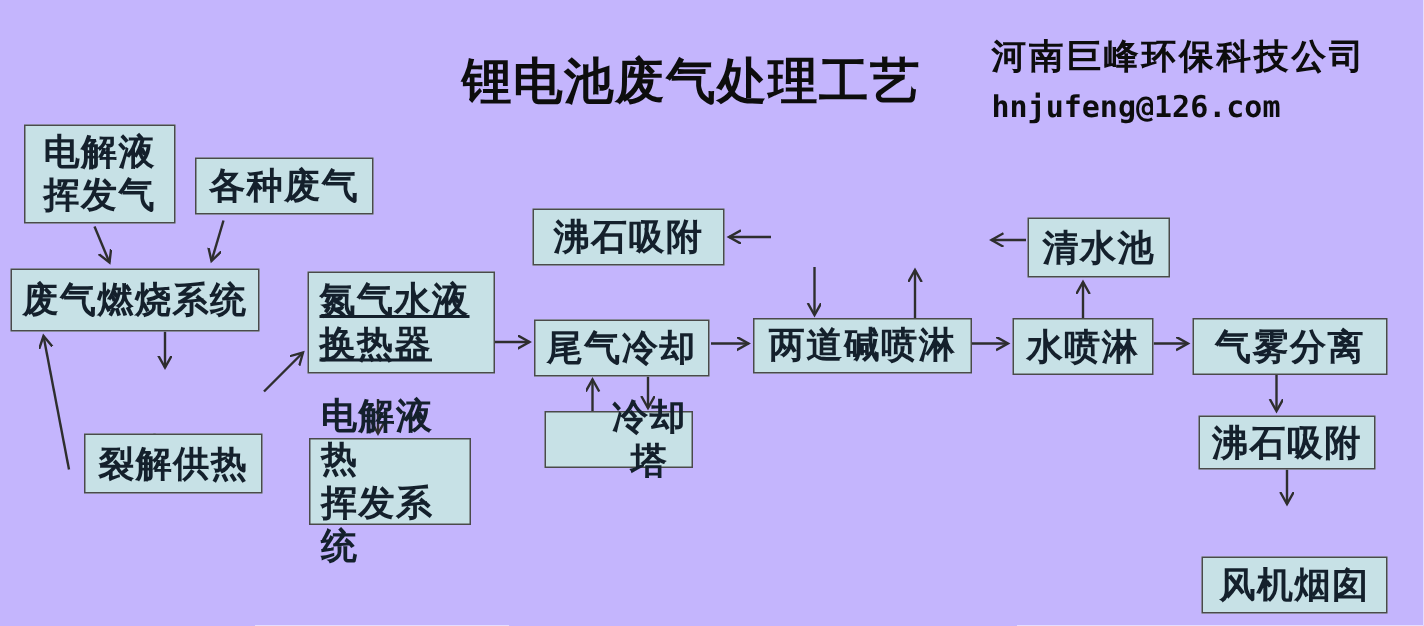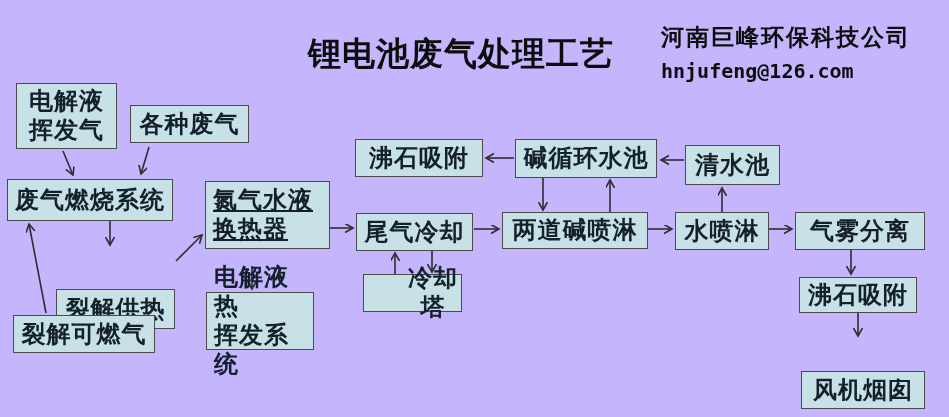--- a/index.html
+++ b/index.html
@@ -85,35 +85,33 @@
 
   <div class="node" style="left:16px;top:83px;width:101px;height:66px;">电解液
 挥发气</div>
 
   <div class="node" style="left:130px;top:105px;width:119px;height:38px;">各种废气</div>
 
   <div class="node" style="left:7px;top:179px;width:166px;height:42px;">废气燃烧系统</div>
 
   <div class="node" style="left:56px;top:249px;width:119px;height:40px;margin-top:40px;">裂解供热</div>
 
-  <div class="node" style="left:13px;top:315px;width:142px;height:38px;">裂解可燃气</div>
 
   <div class="node ml" style="left:205px;top:181px;width:125px;height:68px;text-decoration:underline;">氮气水液
 换热器</div>
 
   <div class="node ml" style="left:206px;top:292px;width:108px;height:58px;">电解液热
 挥发系统</div>
 
   <div class="node" style="left:356px;top:213px;width:117px;height:38px;">尾气冷却</div>
 
   <div class="node" style="left:363px;top:274px;width:99px;height:38px;padding-left:41px;">冷却塔</div>
 
   <div class="node" style="left:355px;top:139px;width:128px;height:38px;">沸石吸附</div>
 
-  <div class="node" style="left:515px;top:139px;width:142px;height:39px;">碱循环水池</div>
 
   <div class="node" style="left:502px;top:212px;width:146px;height:37px;">两道碱喷淋</div>
 
   <div class="node" style="left:685px;top:145px;width:95px;height:40px;">清水池</div>
 
   <div class="node" style="left:675px;top:212px;width:94px;height:38px;">水喷淋</div>
 
   <div class="node" style="left:795px;top:212px;width:130px;height:38px;">气雾分离</div>
 
   <div class="node" style="left:799px;top:277px;width:118px;height:36px;">沸石吸附</div>

